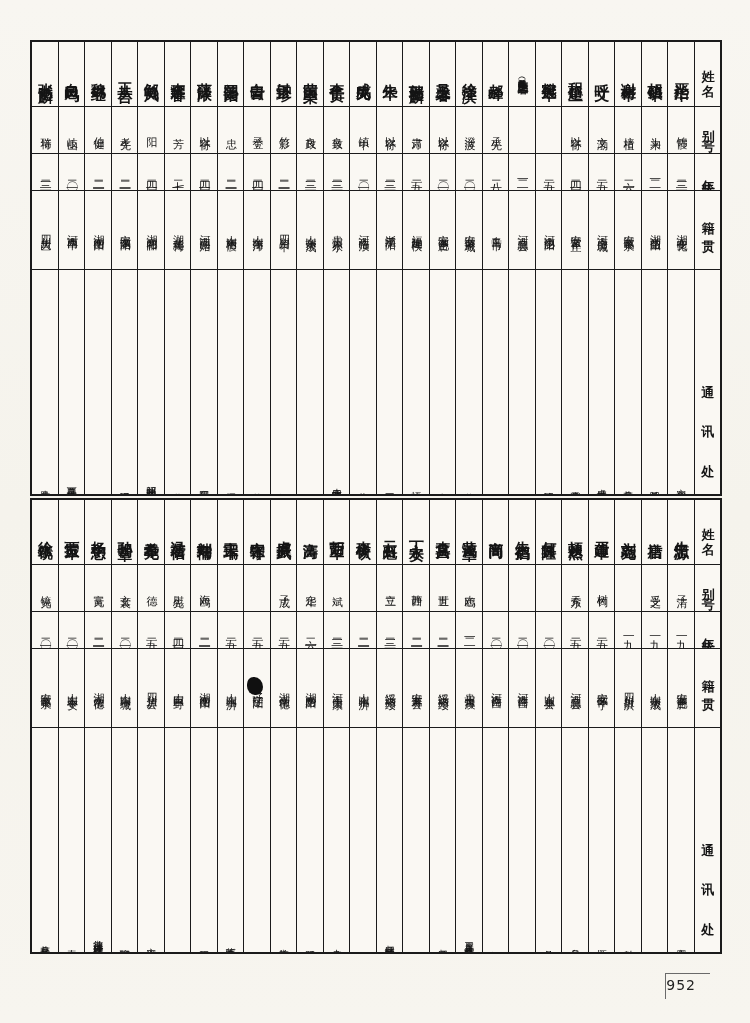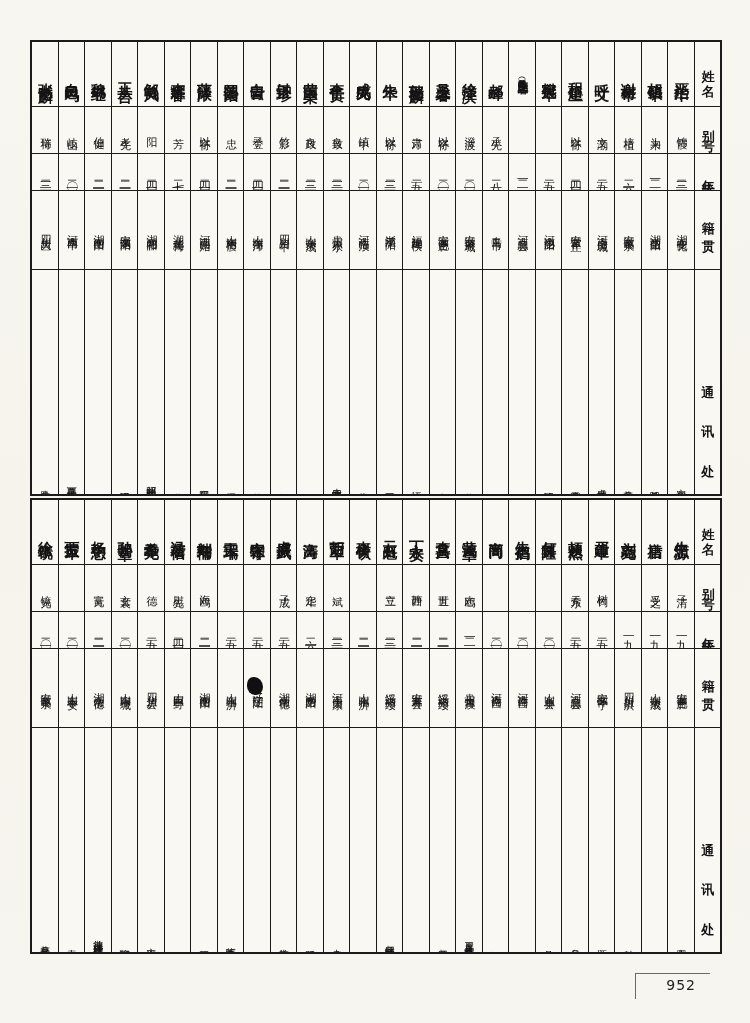--- a/index.html
+++ b/index.html
@@ -41,21 +41,21 @@
   .hdr .r-origin{letter-spacing:18px;}
   .hdr .r-address{letter-spacing:40px;padding-top:30px;font-size:13px;}
   .has-note{font-size:11px;letter-spacing:0;}
   .note{font-size:8px;letter-spacing:0;line-height:9px;}
   .blot{
     position:absolute;left:3px;top:28px;width:16px;height:18px;
     background:#101010;border-radius:40% 55% 45% 50%;
   }
   .pagenum-box{
     position:absolute;right:40px;bottom:24px;
-    padding:3px 14px 6px 30px;
+    padding:3px 14px 6px 0;
     border-left:1px solid #6a6a6a;border-top:1px solid #6a6a6a;
     font-size:14px;letter-spacing:1px;color:#222;
     font-family:"DejaVu Sans","Liberation Sans",sans-serif;
   }
 </style>
 </head>
 <body>
 
 <div class="sheet">
   <div id="table-top" class="grid-table">

